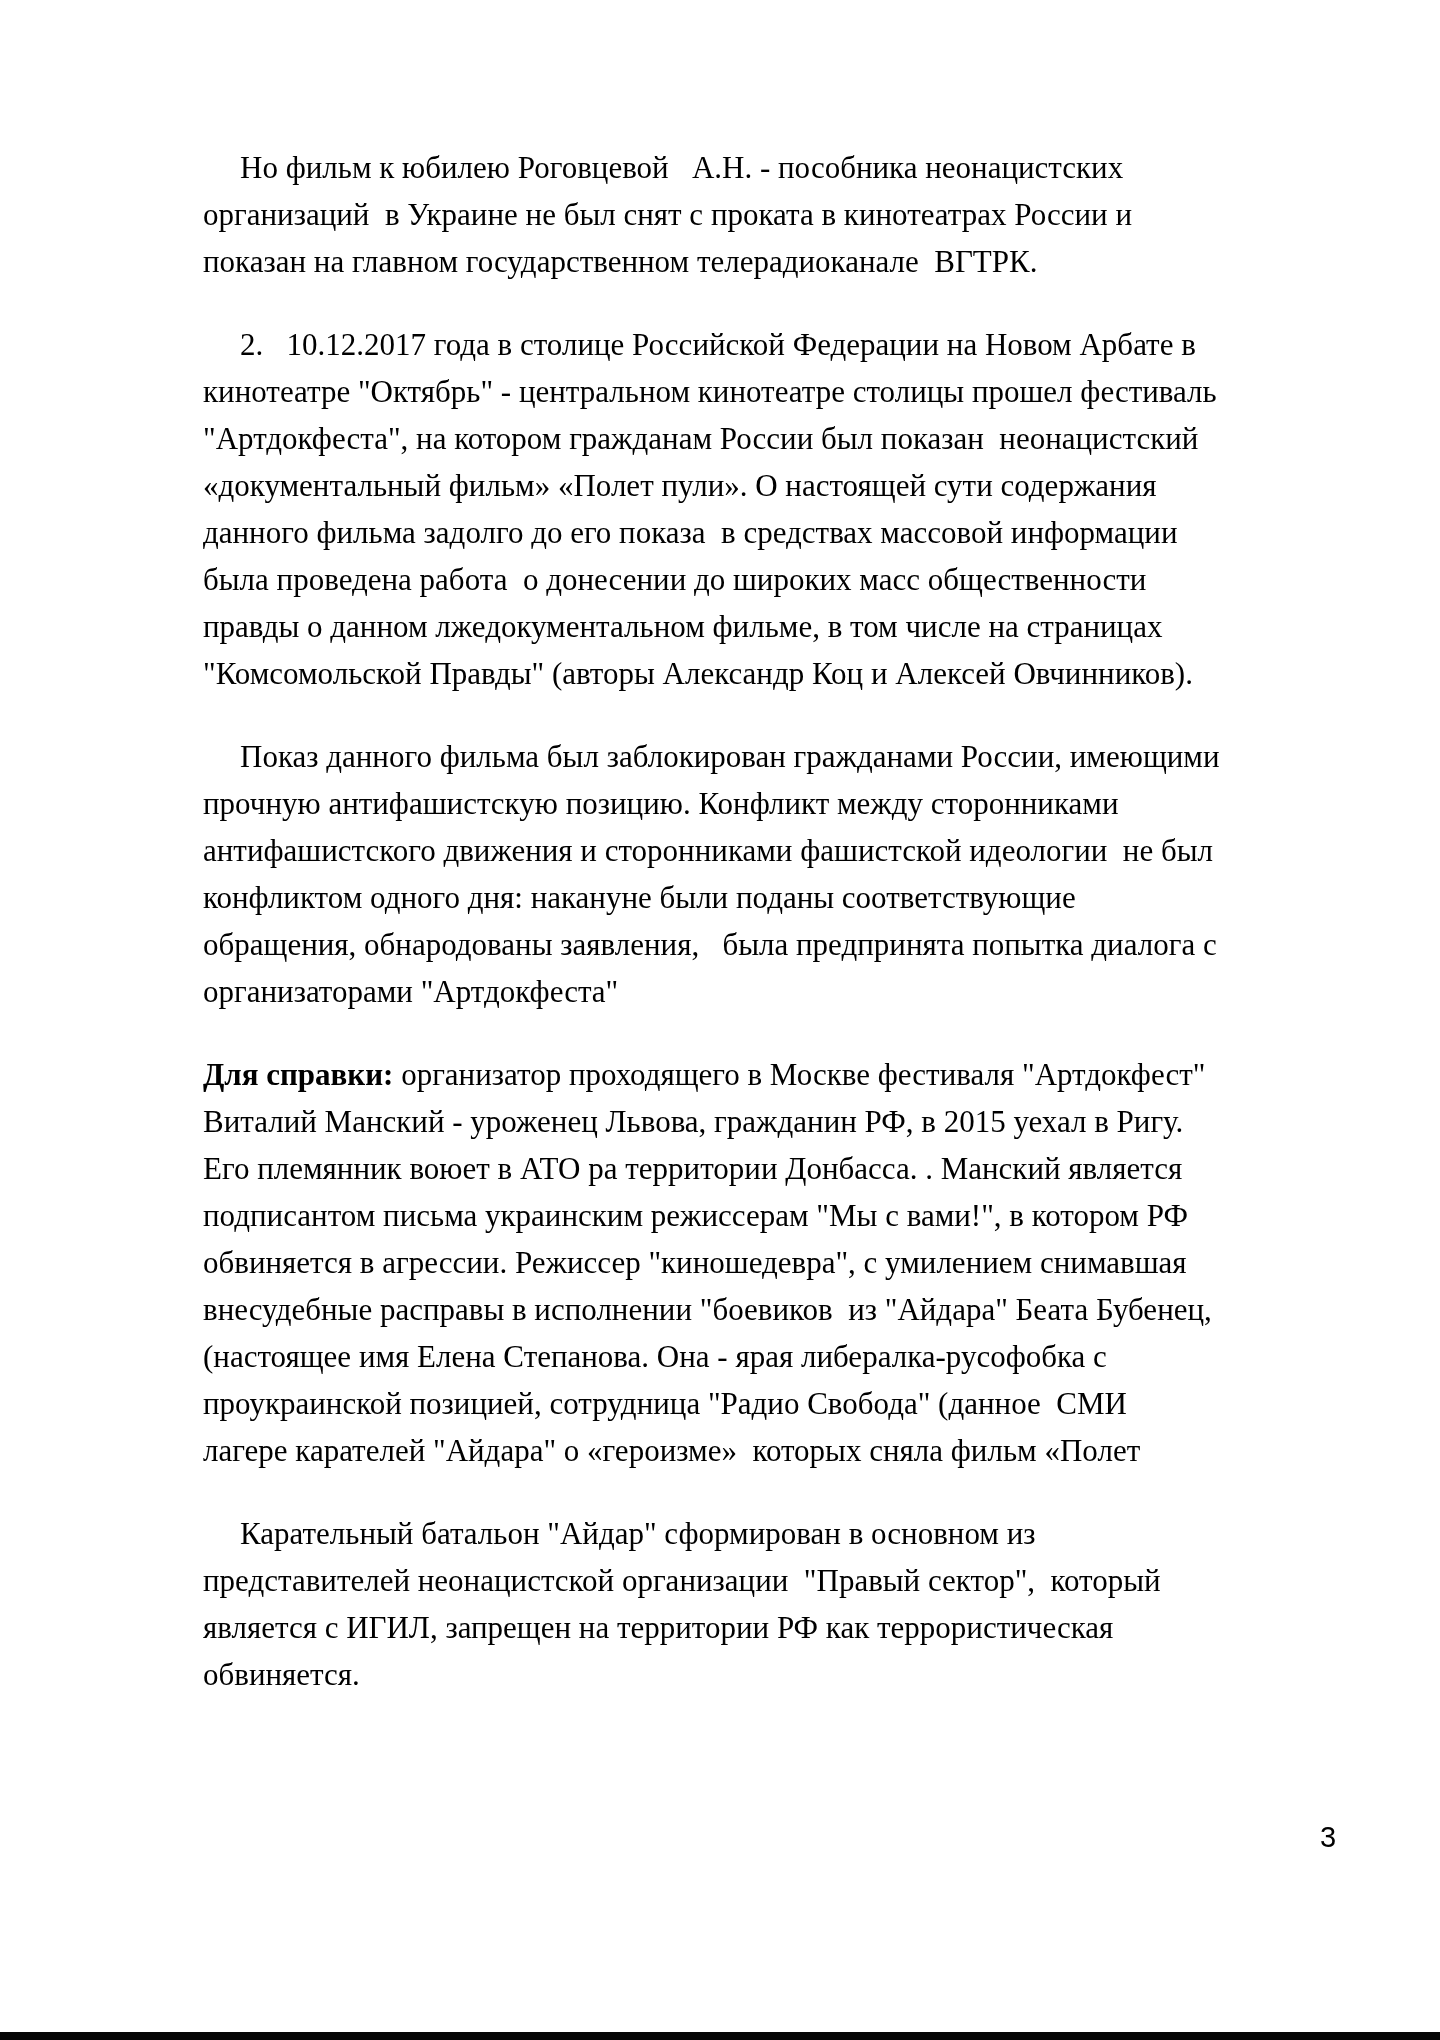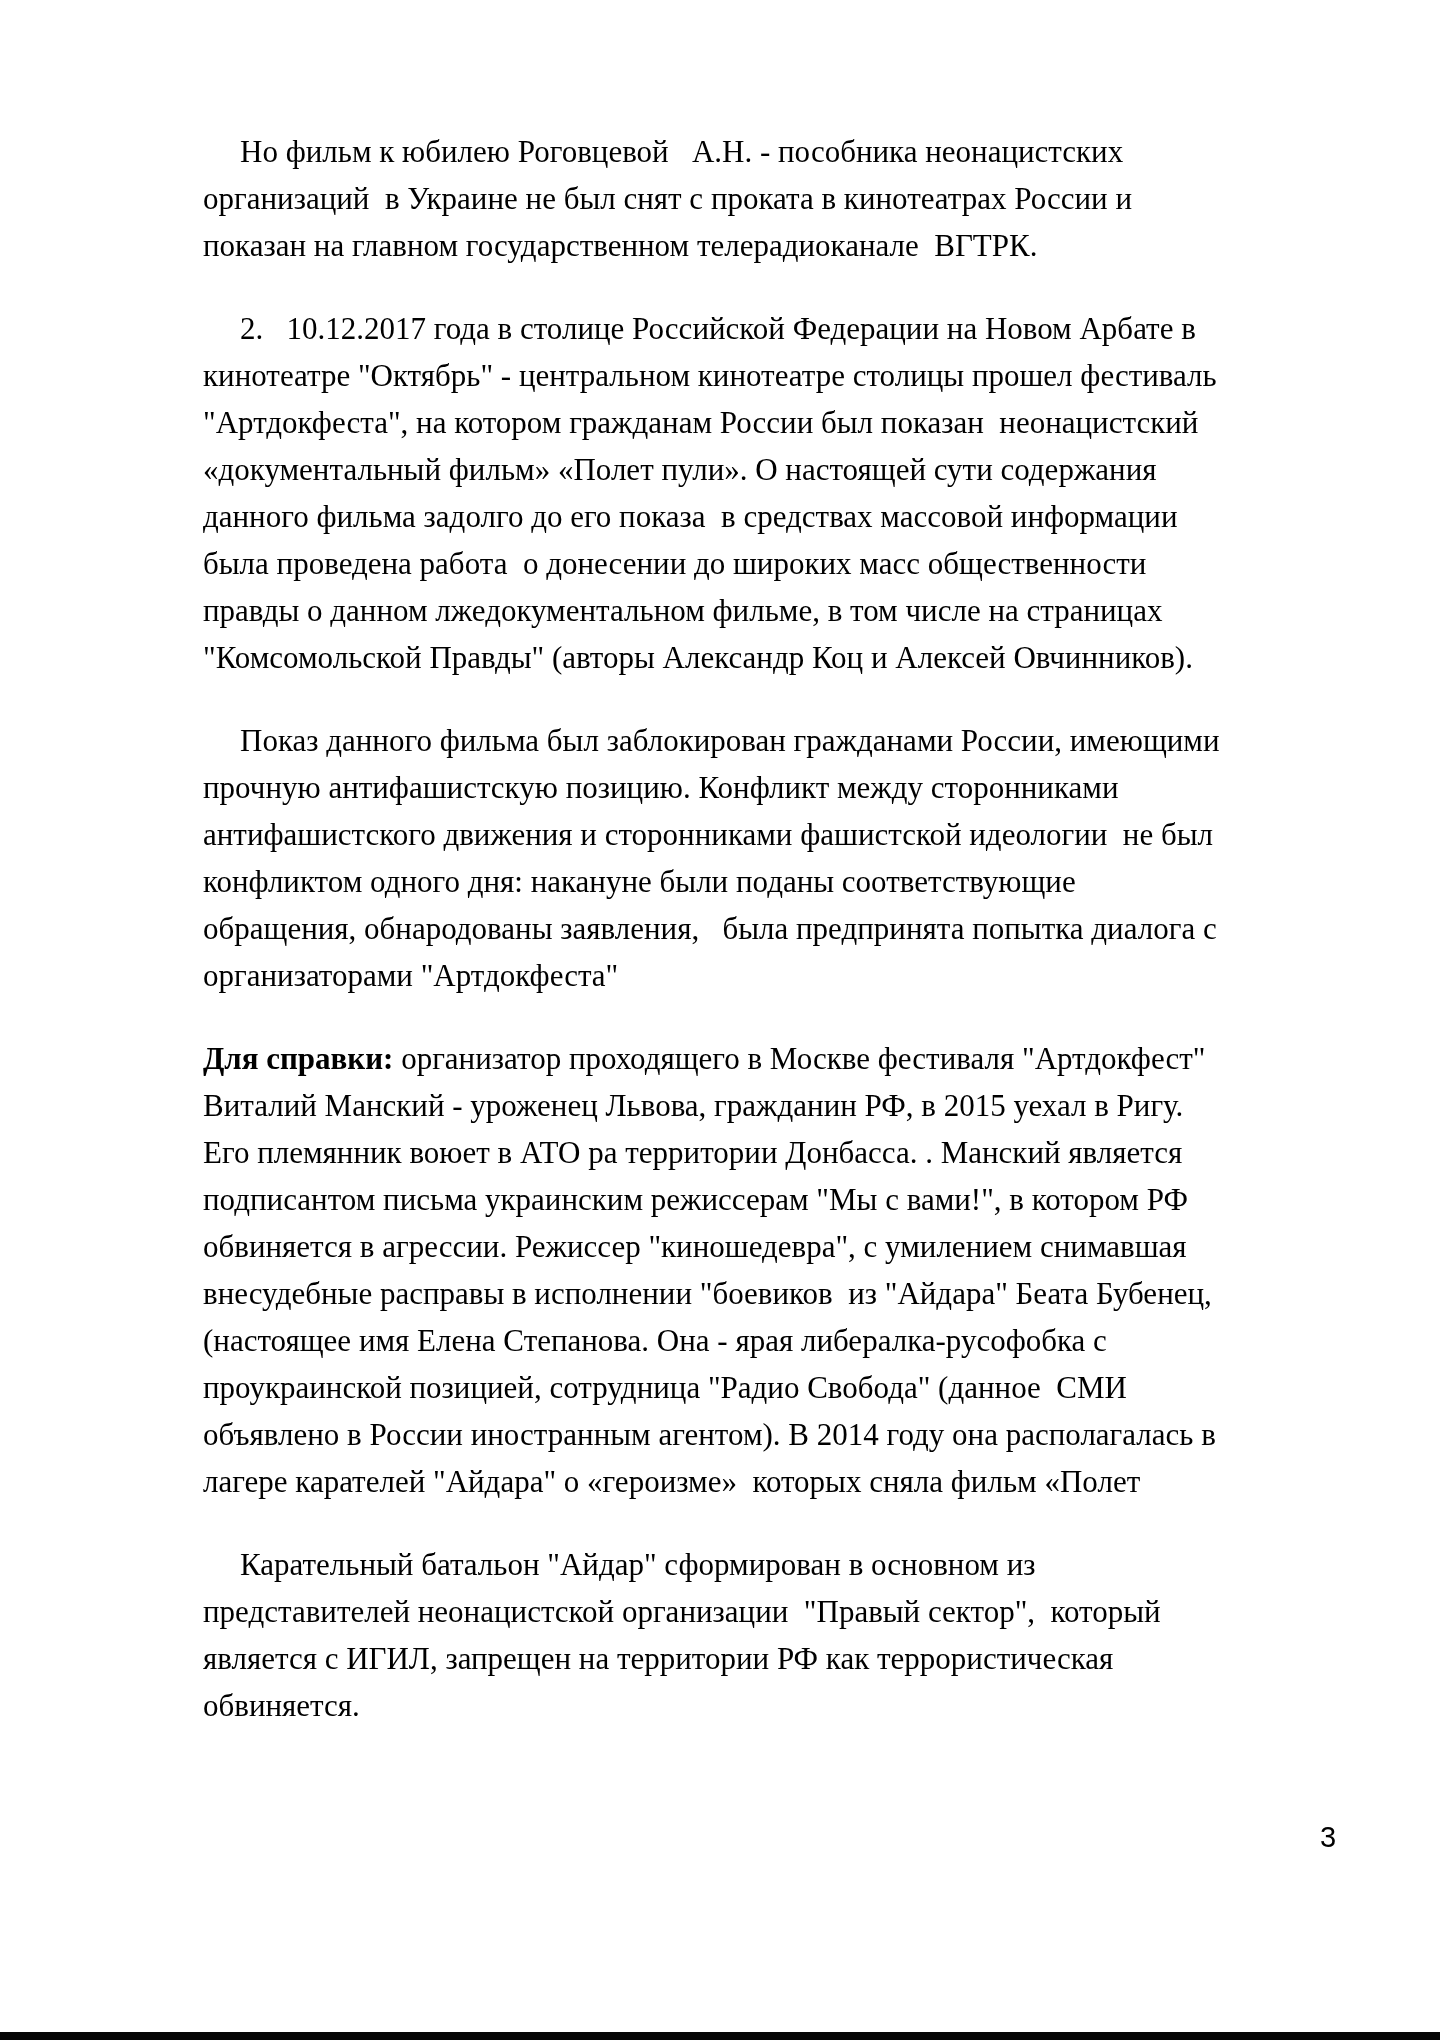--- a/index.html
+++ b/index.html
@@ -11,21 +11,21 @@
   .page {
     position: relative;
     width: 1440px;
     height: 2040px;
     background: #ffffff;
     overflow: hidden;
   }
   .doc-text {
     position: absolute;
     left: 203px;
-    top: 128px;
+    top: 144px;
     width: 1140px;
     font-family: "Liberation Serif", "DejaVu Serif", serif;
     font-size: 31px;
     line-height: 47px;
     color: #000000;
   }
   .para {
     margin: 0 0 36px 0;
   }
   .line {
@@ -85,21 +85,20 @@
       </div>
       <div class="para">
         <div class="line"><b>Для справки:</b> организатор проходящего в Москве фестиваля "Артдокфест"</div>
         <div class="line">Виталий Манский - уроженец Львова, гражданин РФ, в 2015 уехал в Ригу.</div>
         <div class="line">Его племянник воюет в АТО ра территории Донбасса. . Манский является</div>
         <div class="line">подписантом письма украинским режиссерам "Мы с вами!", в котором РФ</div>
         <div class="line">обвиняется в агрессии. Режиссер "киношедевра", с умилением снимавшая</div>
         <div class="line">внесудебные расправы в исполнении "боевиков  из "Айдара" Беата Бубенец,</div>
         <div class="line">(настоящее имя Елена Степанова. Она - ярая либералка-русофобка с</div>
         <div class="line">проукраинской позицией, сотрудница "Радио Свобода" (данное  СМИ</div>
-        <div class="line">объявлено в России иностранным агентом). В 2014 году она располагалась в</div>
         <div class="line">лагере карателей "Айдара" о «героизме»  которых сняла фильм «Полет</div>
       </div>
       <div class="para">
         <div class="line indent">Карательный батальон "Айдар" сформирован в основном из</div>
         <div class="line">представителей неонацистской организации  "Правый сектор",  который</div>
         <div class="line">является с ИГИЛ, запрещен на территории РФ как террористическая</div>
         <div class="line">обвиняется.</div>
       </div>
     </div>
   <div class="page-number">3</div>

